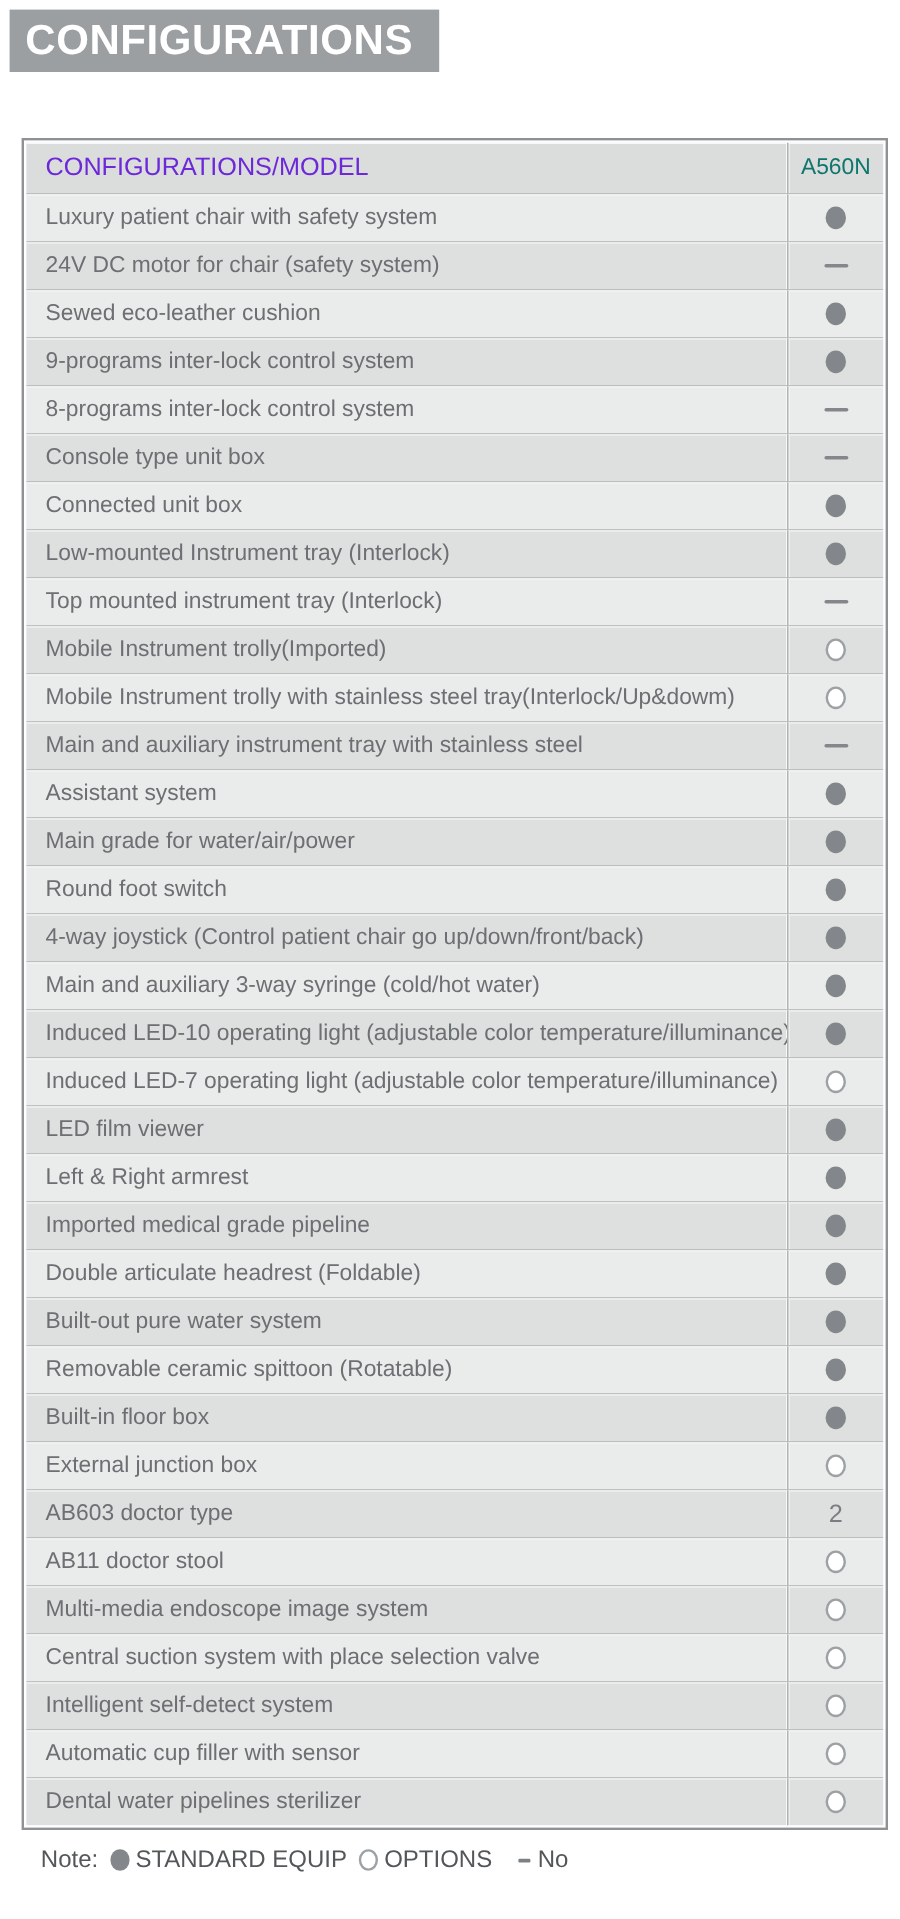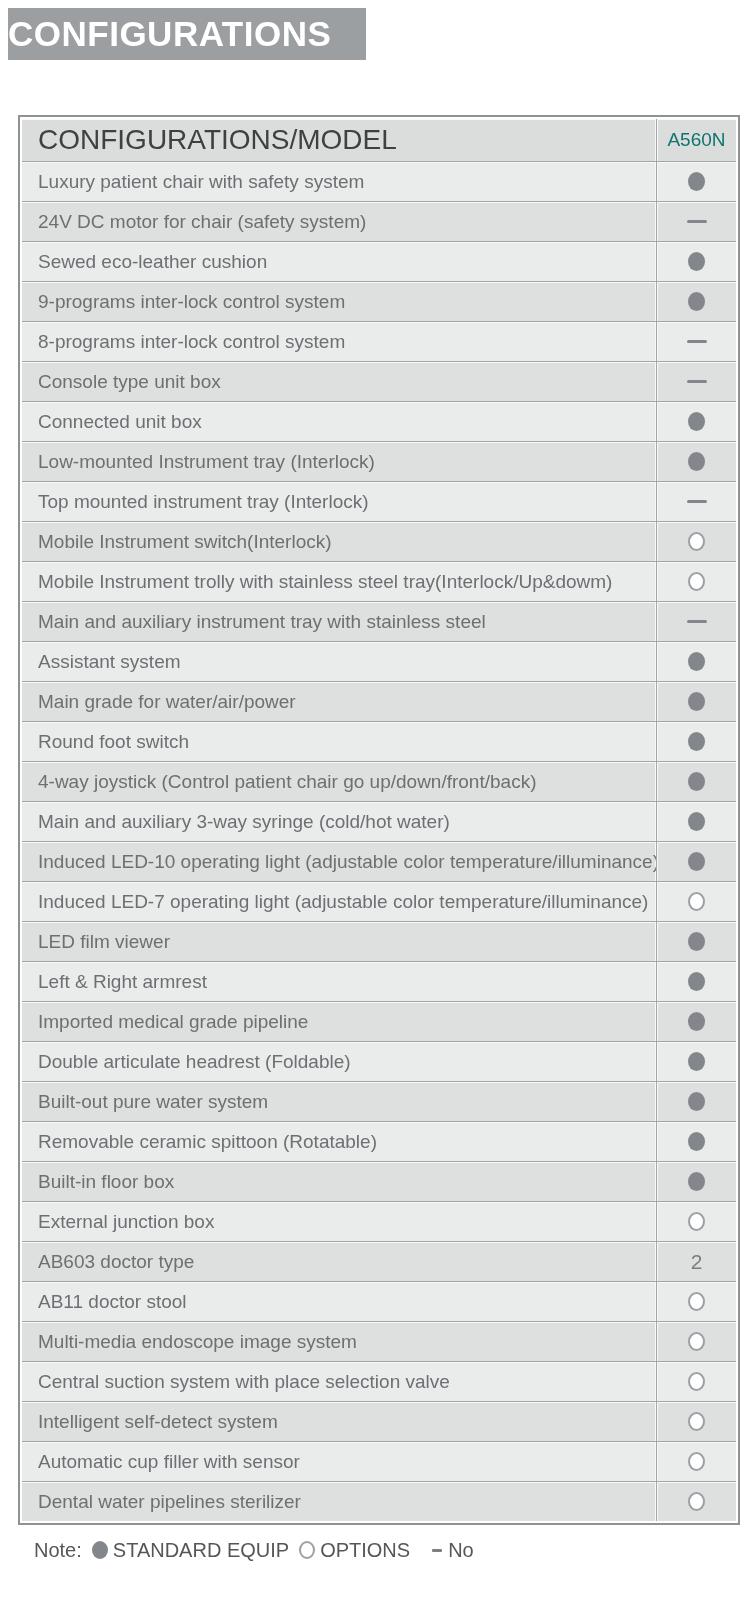--- a/index.html
+++ b/index.html
@@ -16,20 +16,21 @@
   .banner {
     position: absolute;
     left: 8px; top: 8px;
     width: 358px; height: 52px;
     background: var(--banner-bg, #9b9fa2);
     color: #ffffff;
     font-size: 35px;
     font-weight: 700;
     letter-spacing: 0.5px;
     line-height: 52px;
+    padding-left: 13px;
     white-space: nowrap;
   }
 
   
   .config-table {
     position: absolute;
     left: 18px; top: 115px;
     width: 722px;
     border: 2px solid #8f9194;
     background: #ffffff;
@@ -55,22 +56,22 @@
   }
   .value-cell {
     flex: 0 0 80px;
     width: 80px;
     justify-content: center;
     border-left: 1px solid #a3a5a7;
     box-shadow: inset 0 1px 0 #f7f8f8, inset 1px 0 0 #f7f8f8;
   }
   .header-row .label-cell {
     background: var(--header-bg, #dbdcdc);
-    font-size: 28px;
-    color: #404040;
+    font-size: 21px;
+    color: #6d28d9;
   }
   .header-row .value-cell {
     background: var(--header-bg, #dbdcdc);
     font-size: 19px;
     color: #0f766e;
   }
   .body-row:nth-child(odd)  .cell { background: var(--row-odd-bg, #eaebeb); }
   .body-row:nth-child(even) .cell { background: var(--row-even-bg, #dedfdf); }
 
   
@@ -177,21 +178,21 @@
           <span class="sym sym-filled"></span>
         </div>
       </div>
       <div class="row body-row">
         <div class="cell label-cell">Top mounted instrument tray (Interlock)</div>
         <div class="cell value-cell">
           <span class="sym sym-dash"></span>
         </div>
       </div>
       <div class="row body-row">
-        <div class="cell label-cell">Mobile Instrument switch(Interlock)</div>
+        <div class="cell label-cell">Mobile Instrument trolly(Imported)</div>
         <div class="cell value-cell">
           <span class="sym sym-open"></span>
         </div>
       </div>
       <div class="row body-row">
         <div class="cell label-cell">Mobile Instrument trolly with stainless steel tray(Interlock/Up&amp;dowm)</div>
         <div class="cell value-cell">
           <span class="sym sym-open"></span>
         </div>
       </div>

